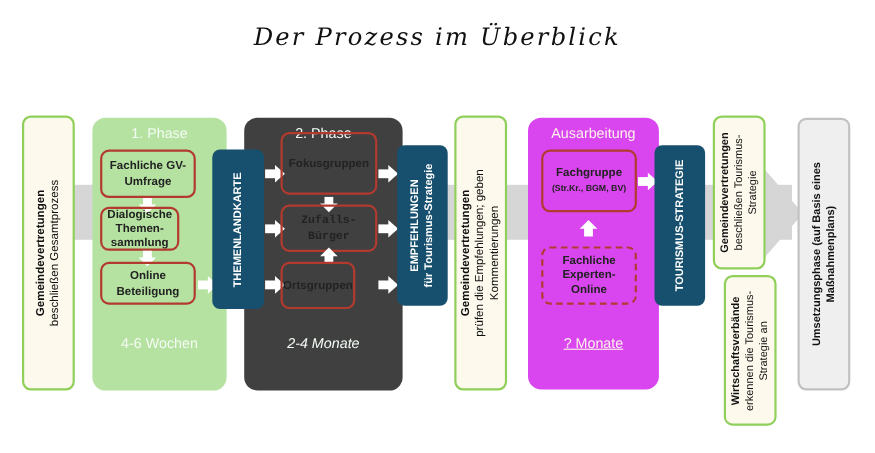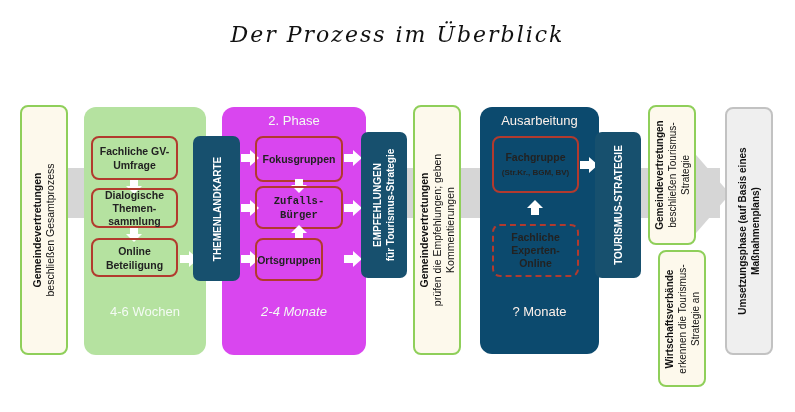--- a/index.html
+++ b/index.html
@@ -74,45 +74,46 @@
 <div class="abs band-head"></div>
 
 <div class="abs greenbox" style="left:20px;top:105px;width:48px;height:250px;">
   <div class="rot">
     <b>Gemeindevertretungen</b>
     <span>beschließen Gesamtprozess</span>
   </div>
 </div>
 
 <div class="abs phase" style="left:84px;top:107px;width:122px;height:248px;background:#b5e2a0;">
+  <div class="phase-label" style="top:6px;">1.  Phase</div>
   <div class="phase-label" style="top:197px;">4-6 Wochen</div>
 </div>
 <div class="abs redbox" style="left:91px;top:136px;width:87px;height:44px;">
   <div><span>Fachliche GV-</span><br><span>Umfrage</span></div>
 </div>
 <div class="arrow-v arrow-down" style="left:126px;top:180px;width:16px;height:14px;">
     <div class="shaft"></div>
     <div class="head"></div>
   </div>
-<div class="abs redbox" style="left:91px;top:188px;width:87px;height:40px;line-height:13px;">
+<div class="abs redbox" style="left:91px;top:188px;width:72px;height:40px;line-height:13px;">
   <div><span>Dialogische</span><br><span>Themen-</span><br><span>sammlung</span></div>
 </div>
 <div class="arrow-v arrow-down" style="left:126px;top:228px;width:16px;height:14px;">
     <div class="shaft"></div>
     <div class="head"></div>
   </div>
 <div class="abs redbox" style="left:91px;top:238px;width:87px;height:39px;">
   <div><span>Online</span><br><span>Beteiligung</span></div>
 </div>
 <div class="arrow-right" style="left:180px;top:251px;width:18px;height:16px;">
     <div class="shaft"></div>
     <div class="head"></div>
   </div>
 
-<div class="abs phase" style="left:222px;top:107px;width:144px;height:248px;background:#d946ef;">
+<div class="abs phase" style="left:222px;top:107px;width:144px;height:248px;background:#404040;">
   <div class="phase-label" style="top:6px;">2. Phase</div>
   <div class="phase-label" style="top:197px;font-style:italic;">2-4 Monate</div>
 </div>
 
 <div class="abs navy" style="left:193px;top:136px;width:47px;height:145px;">
   <div class="rot">THEMENLANDKARTE</div>
 </div>
 
 <div class="arrow-right" style="left:241px;top:150px;width:18px;height:16px;">
     <div class="shaft"></div>
@@ -120,21 +121,21 @@
   </div>
 <div class="arrow-right" style="left:241px;top:200px;width:18px;height:16px;">
     <div class="shaft"></div>
     <div class="head"></div>
   </div>
 <div class="arrow-right" style="left:241px;top:251px;width:18px;height:16px;">
     <div class="shaft"></div>
     <div class="head"></div>
   </div>
 
-<div class="abs redbox" style="left:255px;top:136px;width:88px;height:46px;">
+<div class="abs redbox" style="left:255px;top:120px;width:88px;height:57px;">
   <div><span>Fokusgruppen</span></div>
 </div>
 <div class="arrow-v arrow-down" style="left:291px;top:179px;width:16px;height:14px;">
     <div class="shaft"></div>
     <div class="head"></div>
   </div>
 <div class="abs redbox" style="left:255px;top:186px;width:88px;height:43px;font-family:Liberation Mono, monospace;">
   <div><span>Zufalls-</span><br><span>Bürger</span></div>
 </div>
 <div class="arrow-v arrow-up" style="left:291px;top:225px;width:16px;height:14px;">
@@ -166,23 +167,23 @@
 </div>
 
 <div class="abs greenbox" style="left:413px;top:105px;width:48px;height:250px;">
   <div class="rot">
     <b>Gemeindevertretungen</b>
     <span>prüfen die Empfehlungen; geben</span>
     <span>Kommentierungen</span>
   </div>
 </div>
 
-<div class="abs phase" style="left:480px;top:107px;width:119px;height:247px;background:#0c4a6e;">
+<div class="abs phase" style="left:480px;top:107px;width:119px;height:247px;background:#d946ef;">
   <div class="phase-label" style="top:6px;color:#fdf1ea;">Ausarbeitung</div>
-  <div class="phase-label" style="top:197px;color:#fdf1ea;">? Monate</div>
+  <div class="phase-label" style="top:197px;color:#fdf1ea;text-decoration:underline;">? Monate</div>
 </div>
 <div class="abs redbox" style="left:492px;top:136px;width:87px;height:57px;">
   <div>
     <span>Fachgruppe</span><br>
     <span style="font-size:8px;">(Str.Kr., BGM, BV)</span>
   </div>
 </div>
 <div class="arrow-v arrow-up" style="left:527px;top:200px;width:16px;height:15px;">
     <div class="shaft"></div>
     <div class="head"></div>

